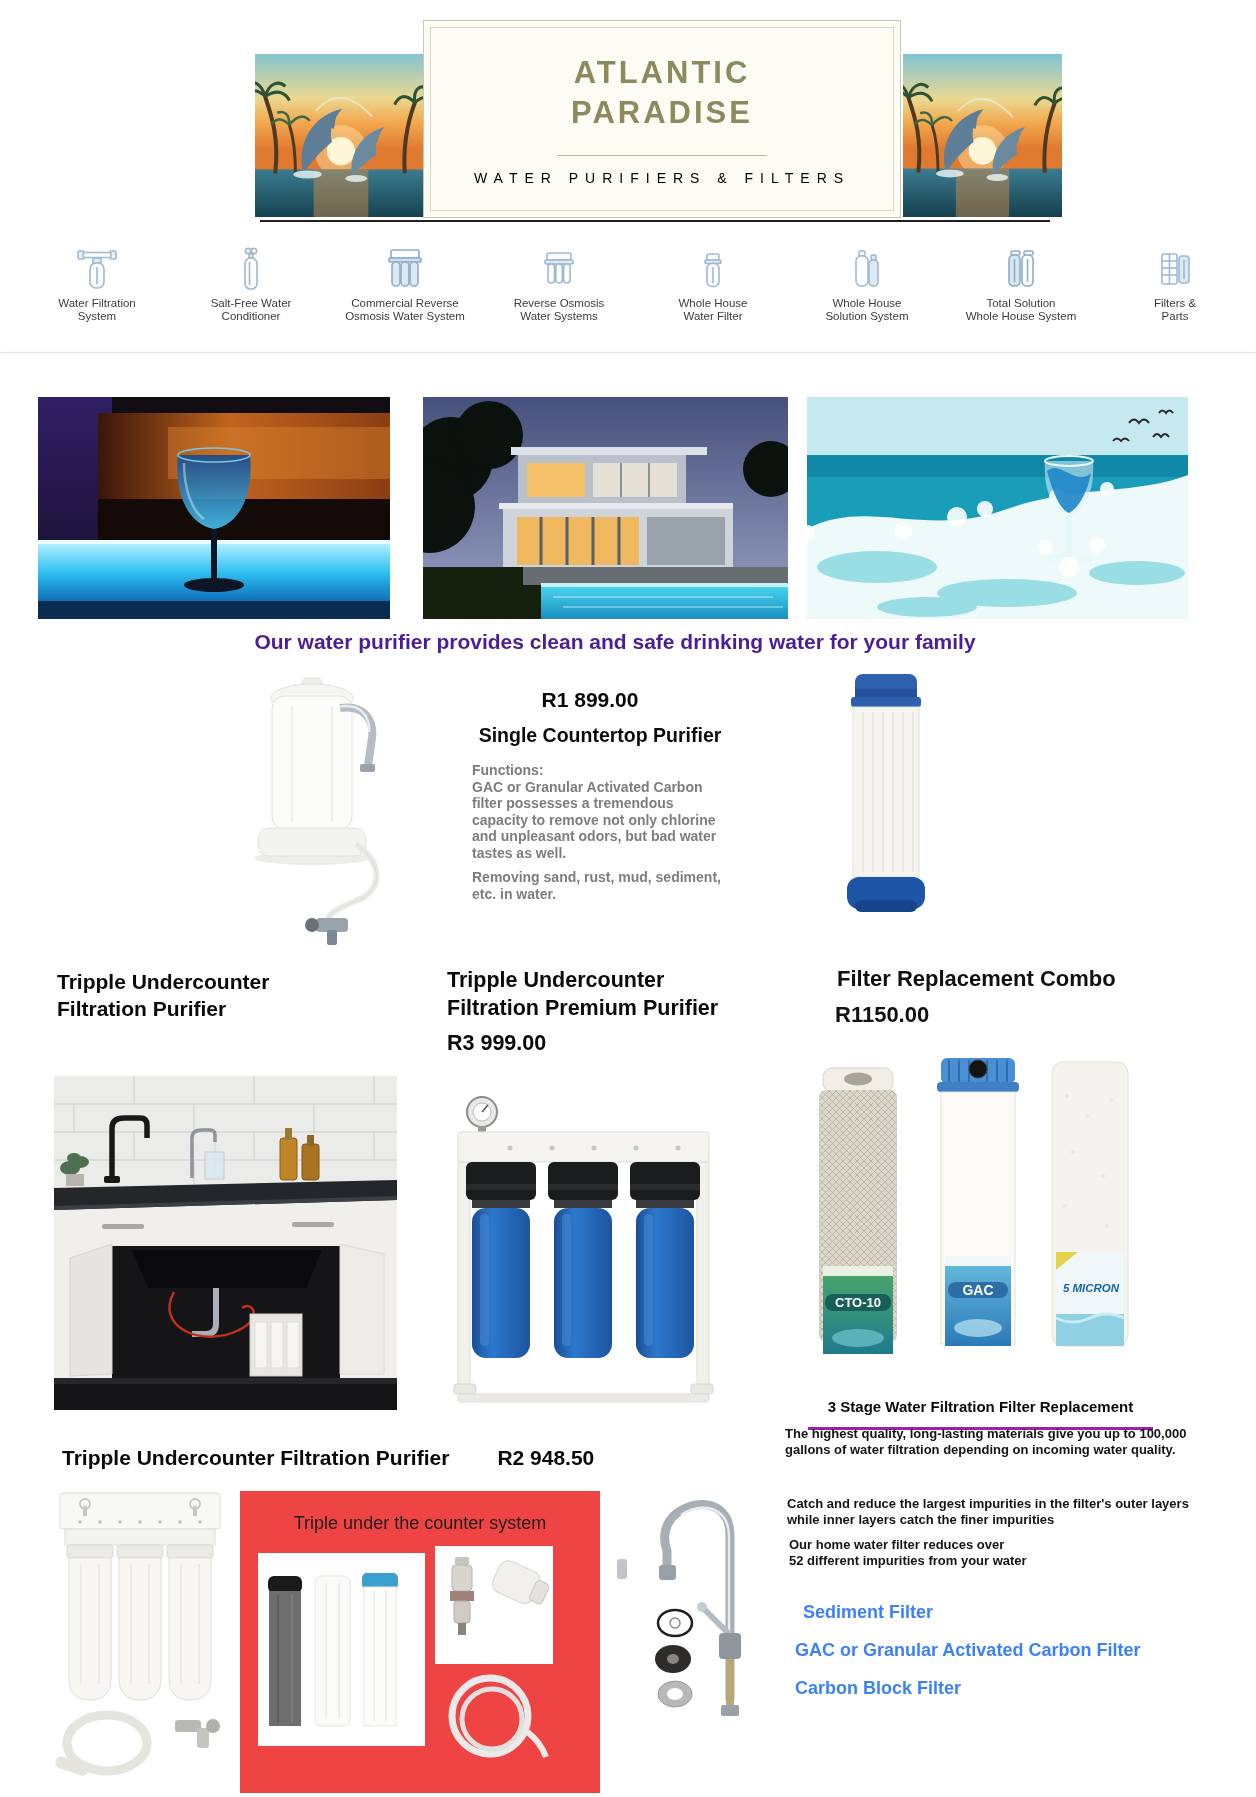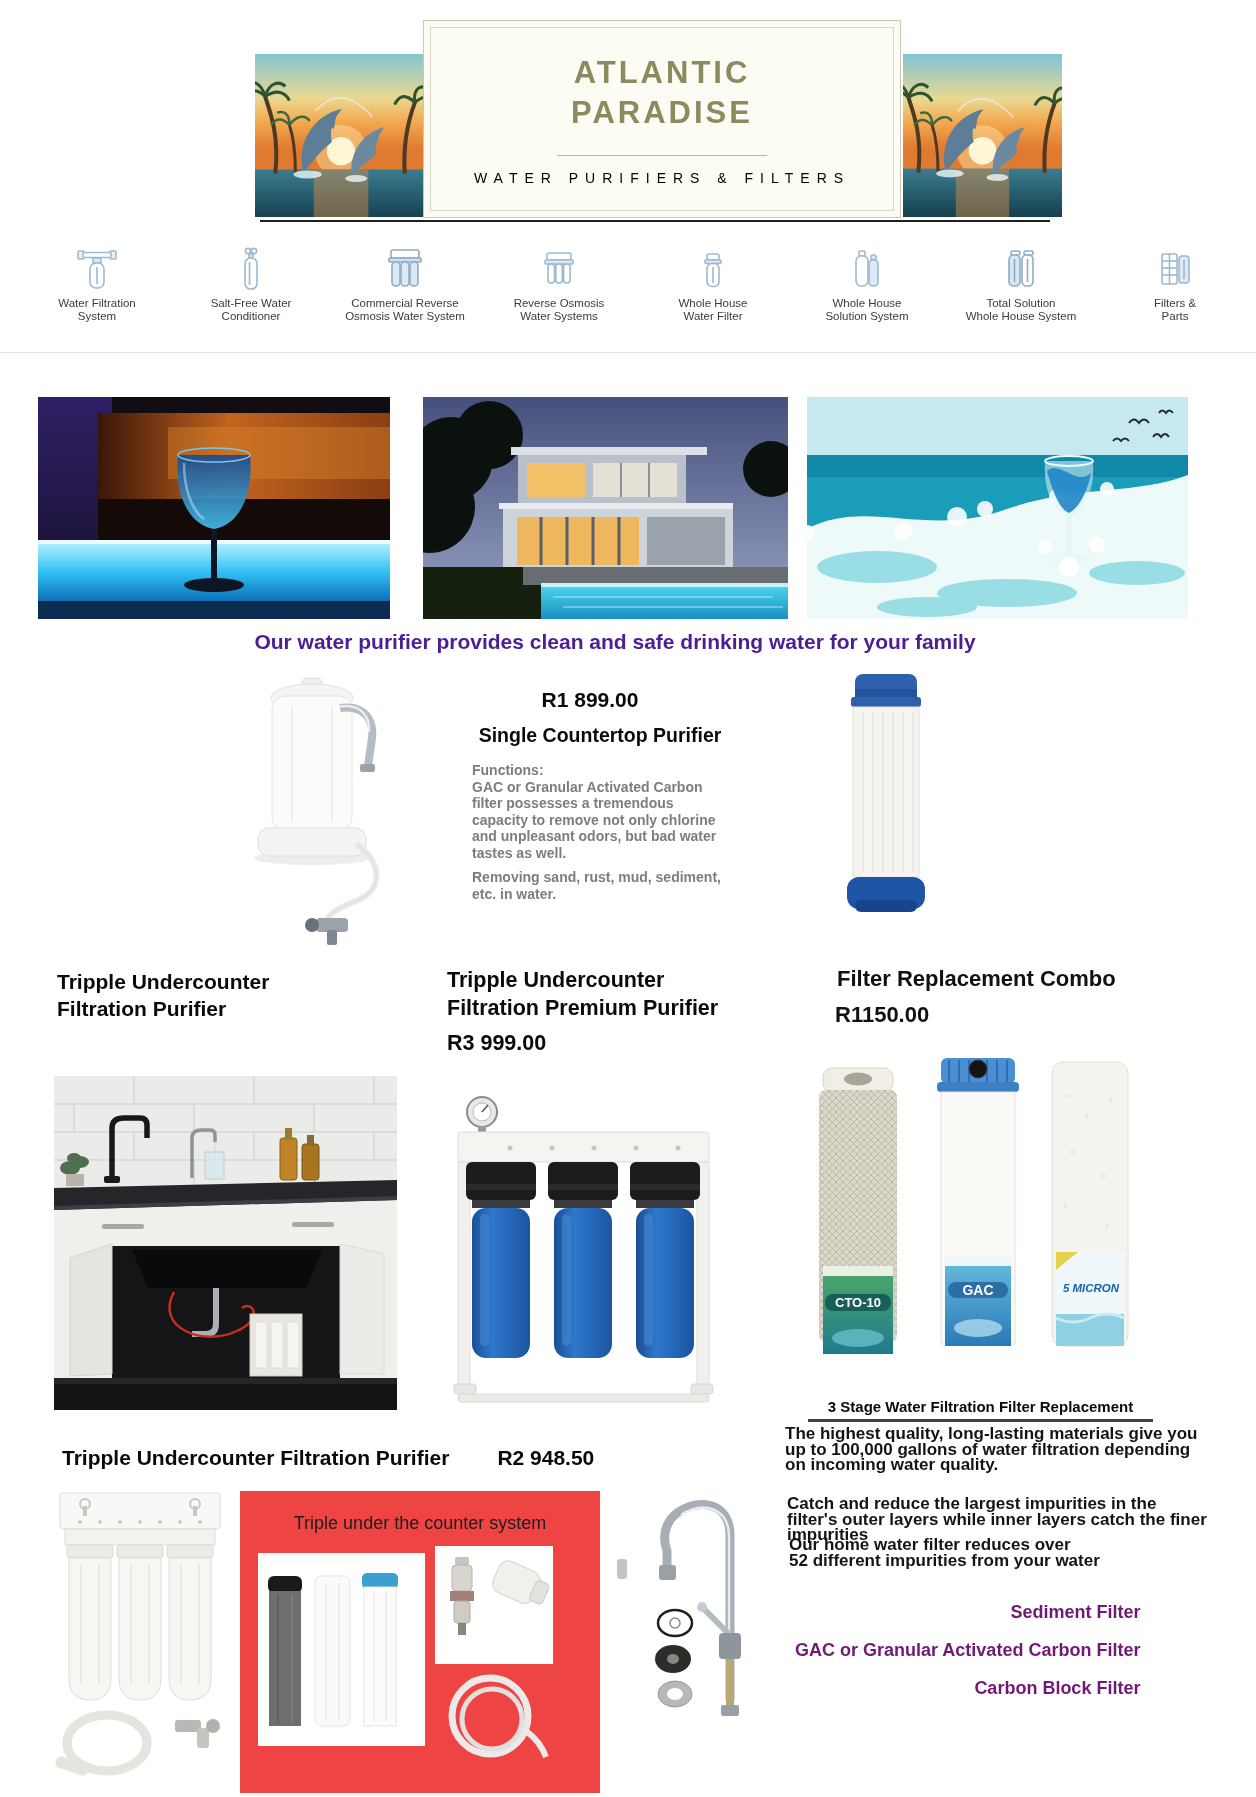--- a/index.html
+++ b/index.html
@@ -22,24 +22,24 @@
   .nav-divider{position:absolute;left:0;top:352px;width:1256px;height:1px;background:#e3e3e3;
                box-shadow:0 2px 4px rgba(0,0,0,.10);}
   
   .tagline{font-weight:bold;font-size:21px;text-align:center;color:#4c1d95;}
   .price-lg{font-weight:bold;font-size:21px;color:#0a0a0a;text-align:center;}
   .prod-name{font-weight:bold;font-size:19.5px;color:#0a0a0a;text-align:center;}
   .func{color:#7d7d7d;font-weight:bold;font-size:14px;line-height:16.5px;}
   .func .gap{margin-top:8px;}
   .h2col{font-weight:bold;font-size:21px;line-height:27px;color:#0a0a0a;}
   .h2col .pr{margin-top:7px;}
-  .rep-head{font-weight:bold;font-size:15px;color:#0a0a0a;text-align:center;border-bottom:3px solid #404040;
-            padding-bottom:4px;}
-  .rep-p{font-weight:bold;font-size:17px;line-height:15.5px;color:#141414;white-space:pre-line;}
-  .gray-list div{font-weight:bold;font-size:18px;color:#701a75;margin-bottom:17px;text-align:right;}
+  .rep-head{font-weight:bold;font-size:15px;color:#0a0a0a;text-align:center;border-bottom:3px solid #a21caf;
+            padding-bottom:12px;}
+  .rep-p{font-weight:bold;font-size:13px;line-height:15.5px;color:#141414;white-space:pre-line;}
+  .gray-list div{font-weight:bold;font-size:18px;color:#3b82f6;margin-bottom:17px;}
   .gray-list div:first-child{padding-left:8px;}
   .bottom-head{font-weight:bold;font-size:21px;color:#0a0a0a;white-space:nowrap;}
   .bottom-head .pr{margin-left:48px;}
   .graybox{background:#ef4444;}
   .graybox-title{position:absolute;left:0;top:22px;width:100%;text-align:center;
                  font-size:18px;color:#1d1d1d;}
   svg{display:block;}
 </style>
 </head>
 <body>

